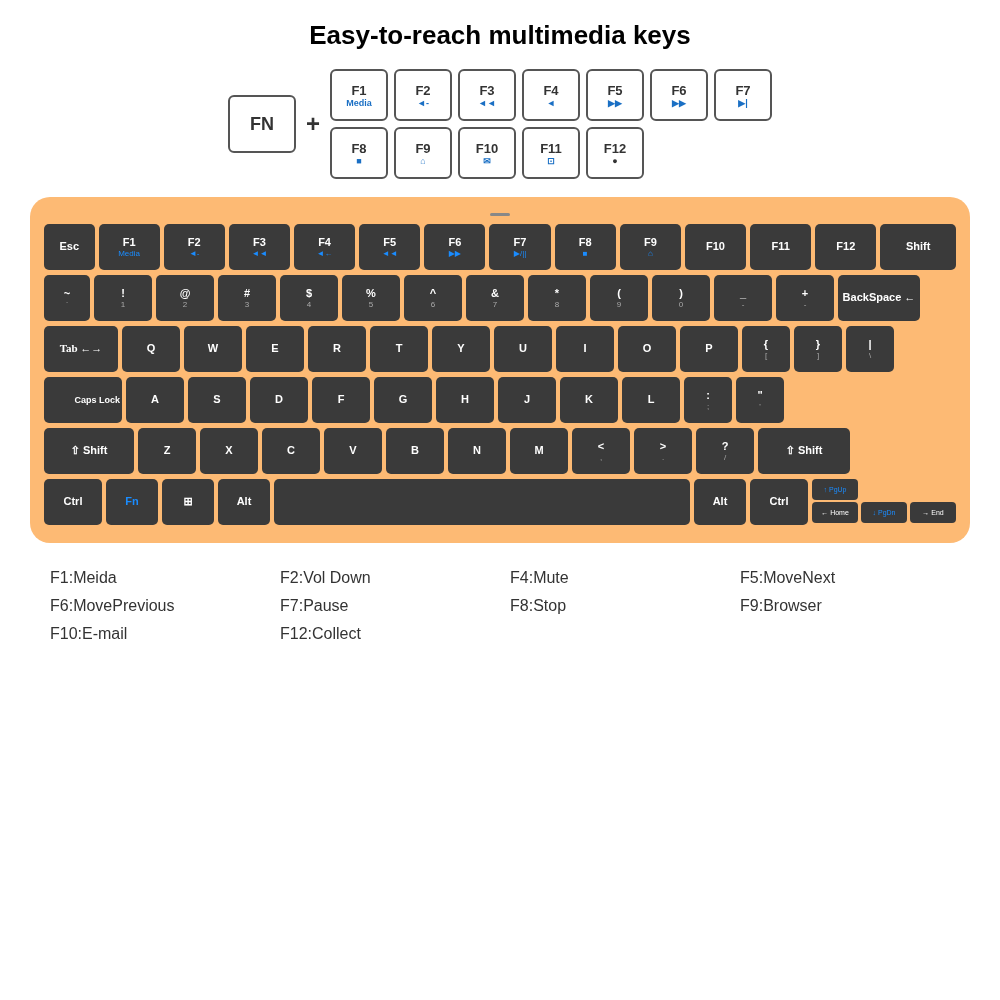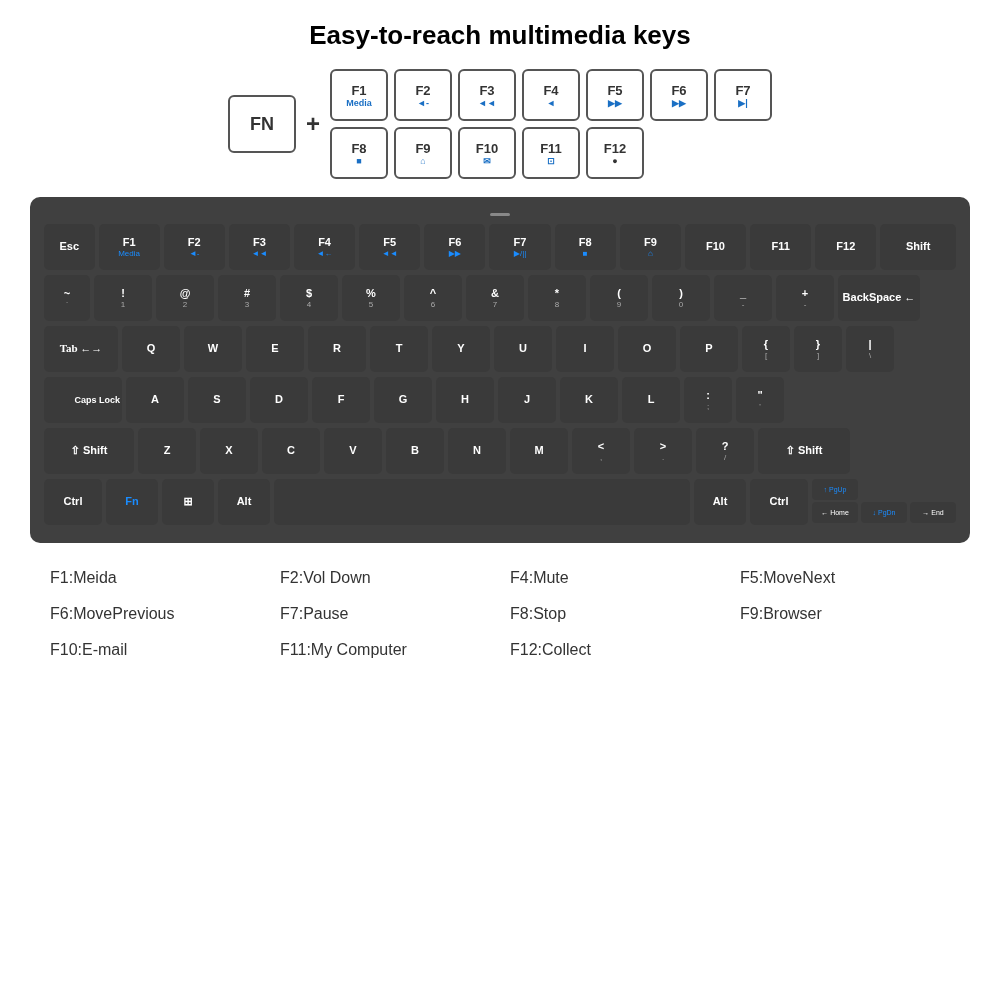--- a/index.html
+++ b/index.html
@@ -90,22 +90,22 @@
 
     .plus-sign {
       font-size: 24px;
       font-weight: bold;
       color: #333;
     }
 
     
     .keyboard-container {
       width: 940px;
-      background: #404040;
-      border-radius: 10px;
+      background: #fdba74;
+      border-radius: 20px;
       padding: 16px 14px 18px 14px;
       margin-bottom: 22px;
     }
 
     .keyboard-rows {
       display: flex;
       flex-direction: column;
       gap: 5px;
     }
 
@@ -199,21 +199,21 @@
       line-height: 1.1;
     }
 
     .w-nav-sm { width: 46px; height: 21px; }
 
     
     .fn-descriptions {
       width: 100%;
       display: grid;
       grid-template-columns: repeat(4, 1fr);
-      gap: 10px 20px;
+      gap: 2px 20px;
       padding: 0 20px;
     }
 
     .fn-desc-item {
       font-size: 16px;
       color: #333;
       padding: 4px 0;
     }
 
     .fn-desc-item .fn-key {
@@ -575,17 +575,16 @@
   <div class="fn-descriptions">
     <div class="fn-desc-item"><span class="fn-key">F1:</span>Meida</div>
     <div class="fn-desc-item"><span class="fn-key">F2:</span>Vol Down</div>
     <div class="fn-desc-item"><span class="fn-key">F4:</span>Mute</div>
     <div class="fn-desc-item"><span class="fn-key">F5:</span>MoveNext</div>
     <div class="fn-desc-item"><span class="fn-key">F6:</span>MovePrevious</div>
     <div class="fn-desc-item"><span class="fn-key">F7:</span>Pause</div>
     <div class="fn-desc-item"><span class="fn-key">F8:</span>Stop</div>
     <div class="fn-desc-item"><span class="fn-key">F9:</span>Browser</div>
     <div class="fn-desc-item"><span class="fn-key">F10:</span>E-mail</div>
-    <div class="fn-desc-item"><span class="fn-key">F11:</span>My Computer</div>
     <div class="fn-desc-item"><span class="fn-key">F12:</span>Collect</div>
   </div>
 
 </div>
 
 </body></html>

